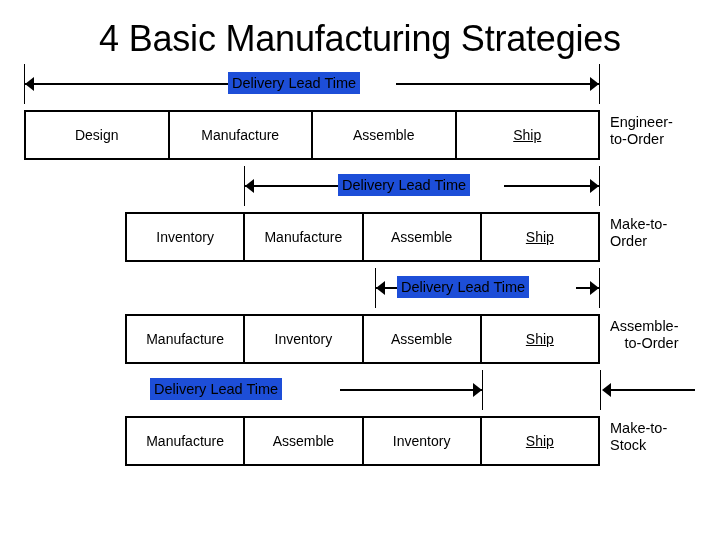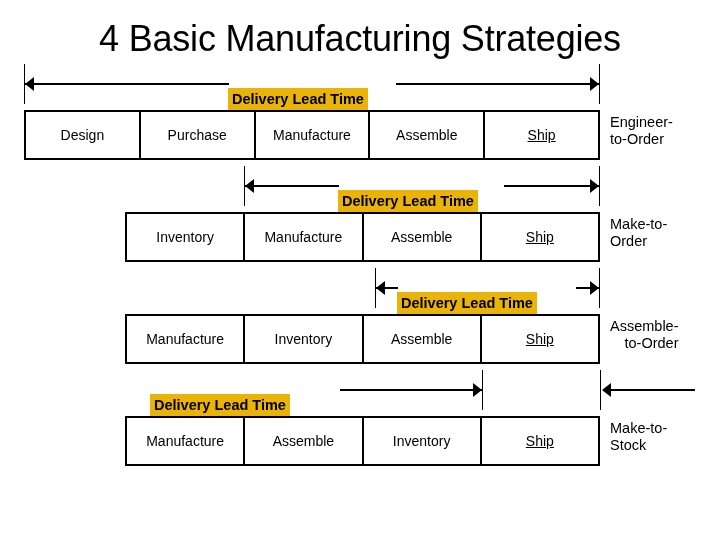--- a/index.html
+++ b/index.html
@@ -106,27 +106,27 @@
     border-bottom: 7px solid transparent;
   }
   .head.left {
     border-right: 9px solid #000000;
   }
   .head.right {
     border-left: 9px solid #000000;
   }
   .dim-label {
     position: absolute;
-    top: 24px;
+    top: 8px;
     font-size: 14.5px;
-    font-weight: bold;
+    font-weight: normal;
     line-height: 22px;
     white-space: nowrap;
     color: #000000;
-    background: #eab308;
+    background: #1d4ed8;
     padding: 0 4px;
   }
 </style>
 </head>
 <body>
 
 <div id="slide">
 
   <div id="title">4 Basic Manufacturing Strategies</div>
 
@@ -135,21 +135,20 @@
     <div class="tick" style="left:575px;"></div>
     <div class="seg" style="left:1px; width:204px;"></div>
     <div class="seg" style="left:372px; width:203px;"></div>
     <div class="head left" style="left:1px;"></div>
     <div class="head right" style="left:566px;"></div>
     <div class="dim-label" style="left:204px;">Delivery Lead Time</div>
   </div>
 
   <div class="stage-strip" style="left:24px; top:110px; width:576px;">
     <div class="stage">Design</div>
-    <div class="stage">Purchase</div>
     <div class="stage">Manufacture</div>
     <div class="stage">Assemble</div>
     <div class="stage">Ship</div>
   </div>
 
   <div class="strategy-label" style="left:610px; top:114px;">Engineer-
 to-Order</div>
 
   <div class="dim" style="left:244px; top:166px; width:356px;">
     <div class="tick" style="left:0px;"></div>

